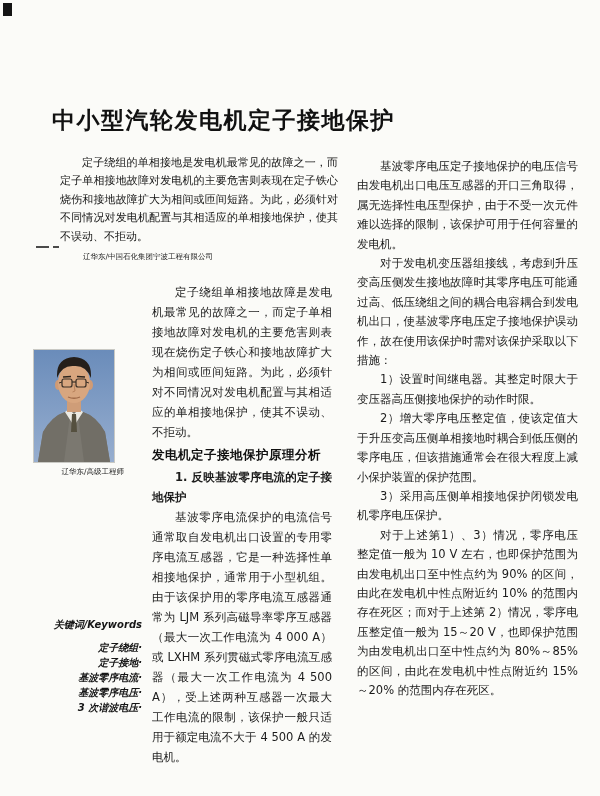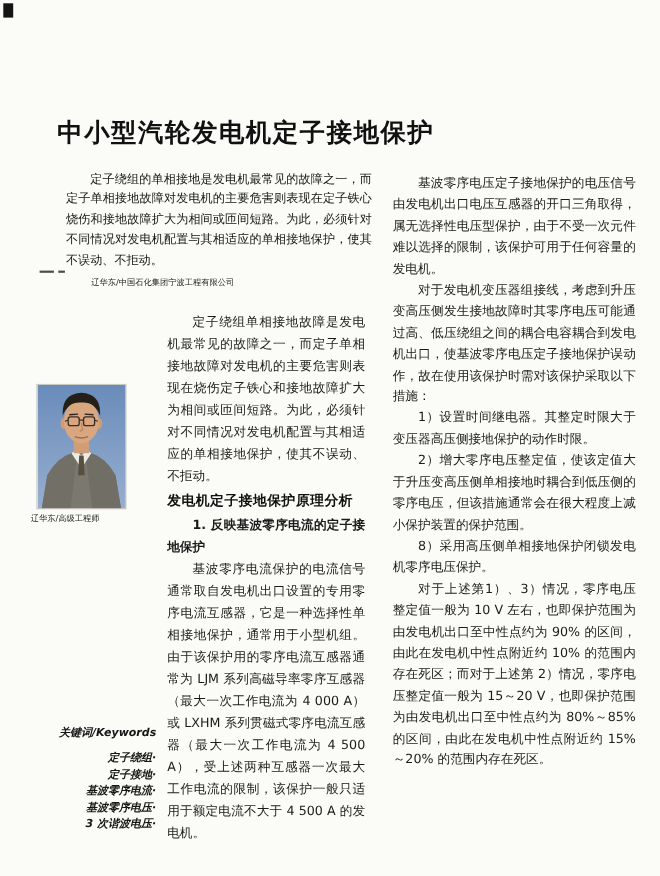--- a/index.html
+++ b/index.html
@@ -22,26 +22,26 @@
   .sep-dash{position:absolute;left:36px;top:246px;width:26px;height:2px;}
   .sep-dash i{display:inline-block;height:1.5px;background:#4a4a4a;vertical-align:top;}
   .sep-dash .d1{width:13px;margin-right:4px;}
   .sep-dash .d2{width:6px;}
   .author-line{
     position:absolute;left:36px;top:252px;width:200px;
     font-size:7.5px;color:#222;letter-spacing:0px;margin-left:47px;
   }
   .photo{position:absolute;left:34px;top:350px;width:80px;height:112px;box-shadow:0 0 0 1px #c9c9c4;}
   .photo-caption{
-    position:absolute;left:28px;top:467px;width:96px;text-align:left;
+    position:absolute;left:28px;top:467px;width:96px;text-align:right;
     font-size:7.5px;color:#222;
   }
   .keywords{
     position:absolute;left:18px;top:618px;width:124px;text-align:right;
-    font-size:10px;font-weight:bold;font-style:italic;color:#161616;margin-top:42px;
+    font-size:10px;font-weight:bold;font-style:italic;color:#161616;
   }
   .keywords .kw-label{margin-bottom:8px;line-height:14px;}
   .keywords .kw-item{line-height:15px;}
   .col{position:absolute;text-align:justify;color:#1b1b1b;}
   .col p{margin:0;text-indent:2em;}
   .col p.cont{text-indent:0;}
   .col p.subhead{font-weight:bold;}
   .col .heading{
     font-weight:bold;font-size:12.5px;line-height:22px;
     margin:2px 0 1px;text-indent:0;text-align:left;letter-spacing:0.5px;color:#101010;
@@ -119,15 +119,15 @@
   <p class="subhead">1. 反映基波零序电流的定子接地保护</p>
   <p>基波零序电流保护的电流信号通常取自发电机出口设置的专用零序电流互感器，它是一种选择性单相接地保护，通常用于小型机组。由于该保护用的零序电流互感器通常为 LJM 系列高磁导率零序互感器（最大一次工作电流为 4 000 A）或 LXHM 系列贯磁式零序电流互感器（最大一次工作电流为 4 500 A），受上述两种互感器一次最大工作电流的限制，该保护一般只适用于额定电流不大于 4 500 A 的发电机。</p>
 
 </div>
 
 <div class="col col-right">
   <p>基波零序电压定子接地保护的电压信号由发电机出口电压互感器的开口三角取得，属无选择性电压型保护，由于不受一次元件难以选择的限制，该保护可用于任何容量的发电机。</p>
   <p>对于发电机变压器组接线，考虑到升压变高压侧发生接地故障时其零序电压可能通过高、低压绕组之间的耦合电容耦合到发电机出口，使基波零序电压定子接地保护误动作，故在使用该保护时需对该保护采取以下措施：</p>
   <p>1）设置时间继电器。其整定时限大于变压器高压侧接地保护的动作时限。</p>
   <p>2）增大零序电压整定值，使该定值大于升压变高压侧单相接地时耦合到低压侧的零序电压，但该措施通常会在很大程度上减小保护装置的保护范围。</p>
-  <p>8）采用高压侧单相接地保护闭锁发电机零序电压保护。</p>
+  <p>3）采用高压侧单相接地保护闭锁发电机零序电压保护。</p>
   <p>对于上述第1）、3）情况，零序电压整定值一般为 10 V 左右，也即保护范围为由发电机出口至中性点约为 90% 的区间，由此在发电机中性点附近约 10% 的范围内存在死区；而对于上述第 2）情况，零序电压整定值一般为 15～20 V，也即保护范围为由发电机出口至中性点约为 80%～85% 的区间，由此在发电机中性点附近约 15%～20% 的范围内存在死区。</p>
 </div>
 
 </body></html>

